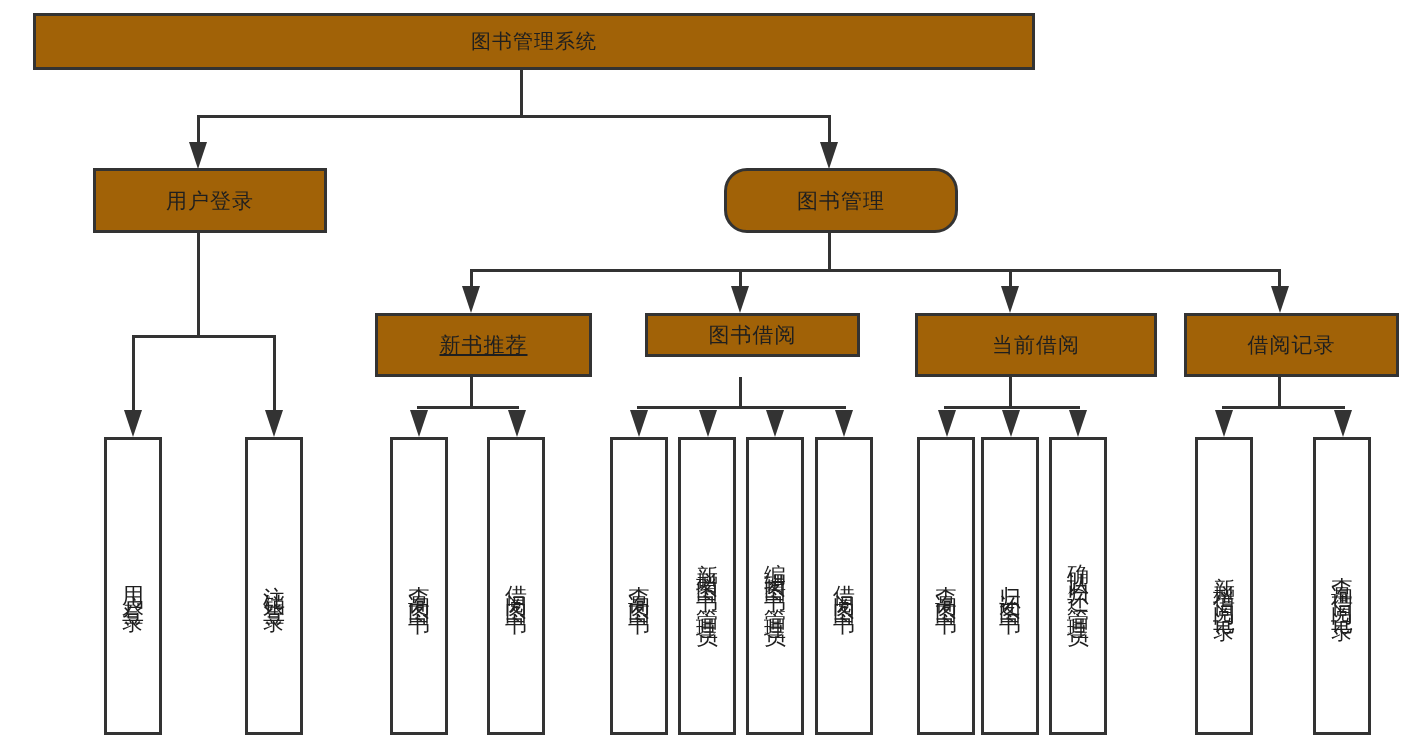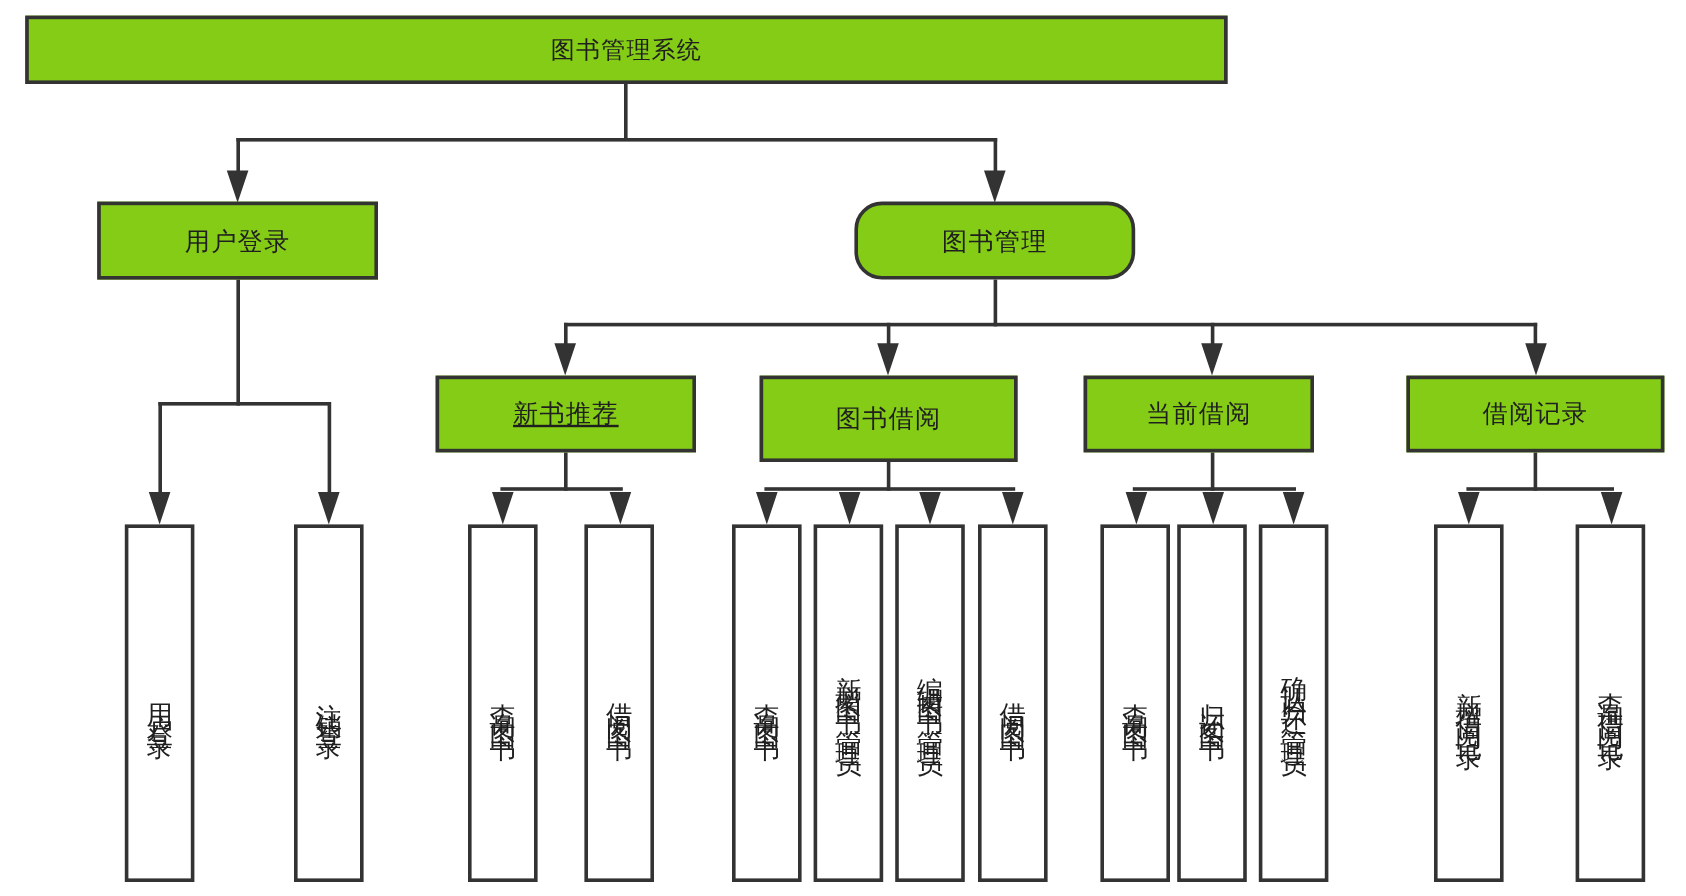--- a/index.html
+++ b/index.html
@@ -11,26 +11,27 @@
     position:relative;
     width:1405px;height:747px;
     background:#ffffff;
     overflow:hidden;
   }
   
   .box{
     position:absolute;
     box-sizing:border-box;
     border:3px solid #333333;
-    background:#84cc16;
+    background:#a16207;
     display:flex;align-items:center;justify-content:center;
     color:#1f1f1f;
     font-size:21px;
     letter-spacing:1px;
     z-index:2;
+    margin-left:12px;
   }
   .box.root{font-size:20px;}
   
   .vbox{
     position:absolute;
     box-sizing:border-box;
     border:3px solid #333333;
     background:#ffffff;
     top:437px;height:298px;width:58px;
     display:flex;align-items:center;justify-content:center;
@@ -79,25 +80,25 @@
   </div>
 
   <div class="box" style="left:712px;top:168px;width:234px;height:65px;border-radius:23px;">
     <span>图书管理</span>
   </div>
 
   <div class="box" style="left:363px;top:313px;width:217px;height:64px;text-decoration:underline;">
     <span>新书推荐</span>
   </div>
 
-  <div class="box" style="left:633px;top:313px;width:215px;height:72px;">
+  <div class="box" style="left:633px;top:313px;width:215px;height:44px;">
     <span>图书借阅</span>
   </div>
 
-  <div class="box" style="left:903px;top:313px;width:192px;height:64px;text-align:right;">
+  <div class="box" style="left:903px;top:313px;width:242px;height:64px;text-align:right;">
     <span>当前借阅</span>
   </div>
 
   <div class="box" style="left:1172px;top:313px;width:215px;height:64px;">
     <span>借阅记录</span>
   </div>
 
   <div class="vbox" style="left:104px;">
     <span class="vtext">用户登录</span>
   </div>

